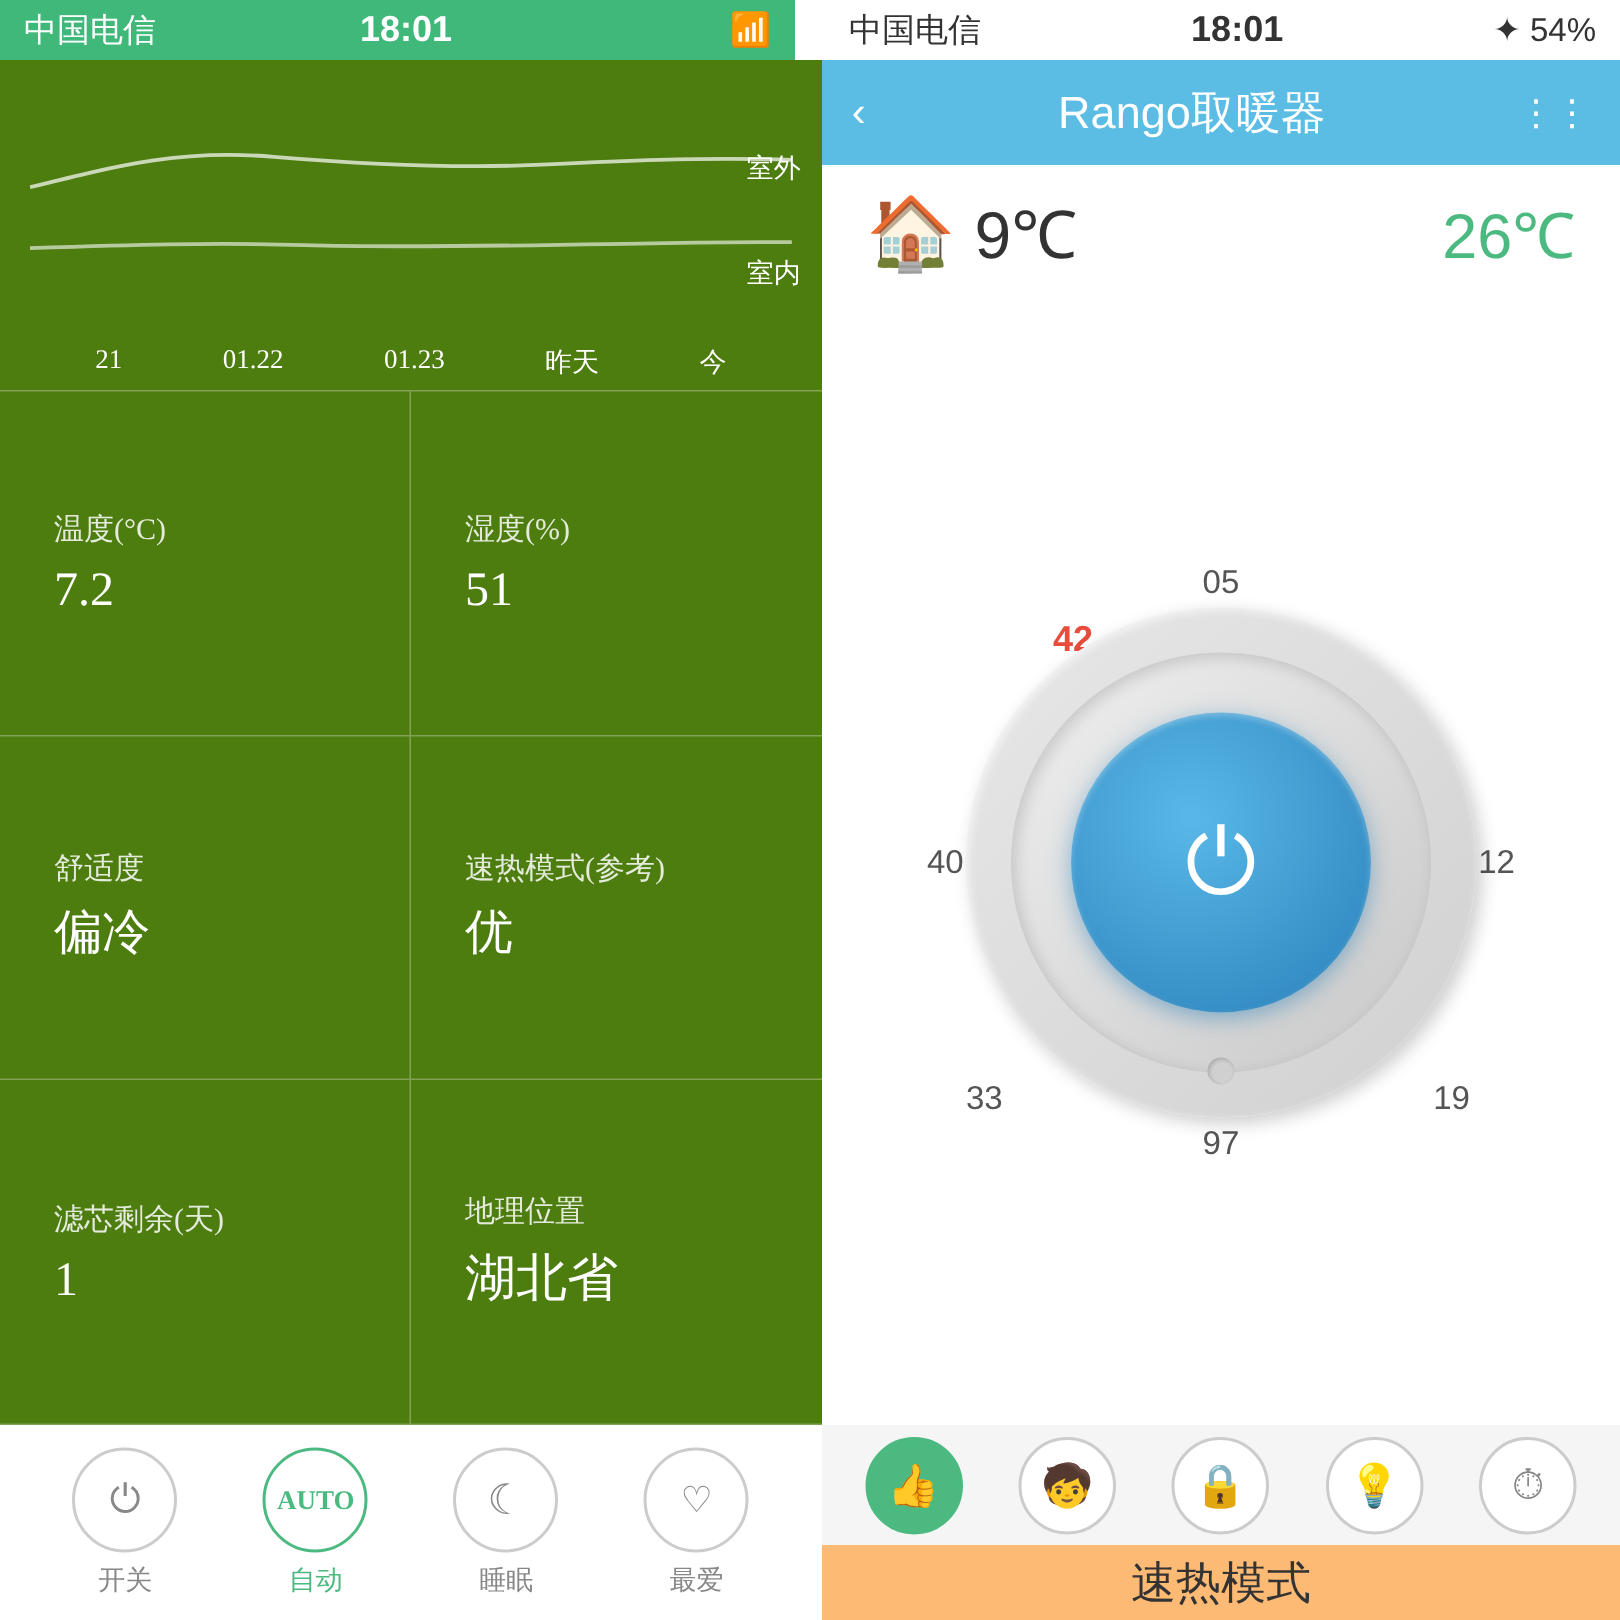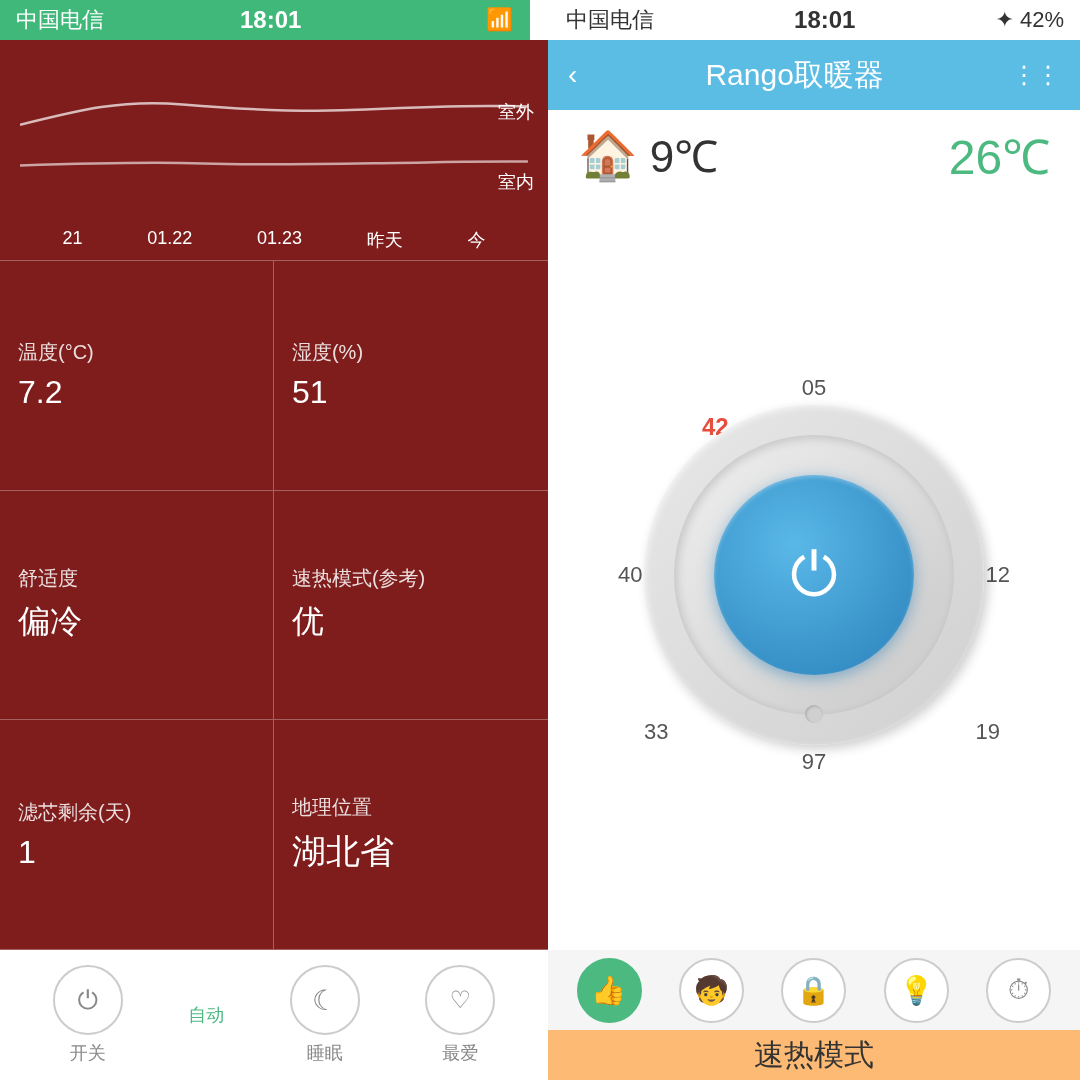--- a/index.html
+++ b/index.html
@@ -35,23 +35,24 @@
 
     
     .main-content {
       display: flex;
       flex: 1;
     }
 
     
     .left-panel {
       width: 556px;
-      background: #7f1d1d;
+      background: #4d7c0f;
       display: flex;
       flex-direction: column;
+      font-family: Liberation Serif, serif;
     }
 
     
     .chart-area {
       height: 220px;
       position: relative;
       padding: 10px 20px 30px 20px;
     }
     .chart-label-outdoor {
       position: absolute;
@@ -90,21 +91,21 @@
     
     .stats-grid {
       flex: 1;
       display: grid;
       grid-template-columns: 1fr 1fr;
       grid-template-rows: 1fr 1fr 1fr;
     }
     .stat-cell {
       border-right: 1px solid rgba(255,255,255,0.3);
       border-bottom: 1px solid rgba(255,255,255,0.3);
-      padding: 18px 18px;
+      padding: 18px 36px;
       display: flex;
       flex-direction: column;
       justify-content: center;
     }
     .stat-cell:nth-child(2n) { border-right: none; }
     .stat-label {
       color: rgba(255,255,255,0.85);
       font-size: 20px;
       margin-bottom: 8px;
     }
@@ -197,21 +198,21 @@
       gap: 12px;
     }
     .house-icon {
       font-size: 48px;
     }
     .outdoor-temp {
       font-size: 44px;
       color: #333;
     }
     .indoor-temp {
-      font-size: 48px;
+      font-size: 42px;
       color: #4cba80;
       font-weight: 400;
     }
 
     
     .dial-area {
       flex: 1;
       display: flex;
       align-items: center;
       justify-content: center;
@@ -230,21 +231,21 @@
       position: absolute;
       font-size: 22px;
       color: #555;
       font-weight: 500;
     }
     .dial-label.top { top: 0; left: 50%; transform: translateX(-50%); }
     .dial-label.right { right: 4px; top: 50%; transform: translateY(-50%); }
     .dial-label.bottom { bottom: 0; left: 50%; transform: translateX(-50%); }
     .dial-label.left { left: 4px; top: 50%; transform: translateY(-50%); }
     .dial-label.bottom-left { bottom: 30px; left: 30px; }
-    .dial-label.bottom-right { bottom: 30px; right: 14px; margin-left: 20px; }
+    .dial-label.bottom-right { bottom: 30px; right: 34px; margin-left: 20px; }
 
     
     .dial-indicator {
       position: absolute;
       top: 38px;
       left: 88px;
       color: #e74c3c;
       font-size: 24px;
       font-weight: bold;
     }
@@ -362,21 +363,21 @@
     <span style="position:absolute;left:240px;font-weight:600;font-size:24px;">18:01</span>
     <span class="status-icons">
       <span>📶</span>
     </span>
   </div>
   <div class="status-bar-right">
     <span>中国电信</span>
     <span style="font-weight:600;font-size:24px;margin:0 auto;">18:01</span>
     <span class="status-icons">
       <span>✦</span>
-      <span>42%</span>
+      <span>54%</span>
     </span>
   </div>
 </div>
 
 <div class="main-content">
 
   <div class="left-panel">
 
     <div class="chart-area">
       <span class="chart-label-outdoor">室外</span>
@@ -426,20 +427,23 @@
     </div>
 
     <div class="bottom-nav-left">
       <div class="nav-item">
         <div class="nav-icon-circle">
           <span style="font-size:26px;">⏻</span>
         </div>
         <span class="nav-label">开关</span>
       </div>
       <div class="nav-item">
+        <div class="nav-icon-circle active">
+          <span style="font-size:18px;font-weight:bold;">AUTO</span>
+        </div>
         <span class="nav-label active">自动</span>
       </div>
       <div class="nav-item">
         <div class="nav-icon-circle">
           <span>☾</span>
         </div>
         <span class="nav-label">睡眠</span>
       </div>
       <div class="nav-item">
         <div class="nav-icon-circle">

